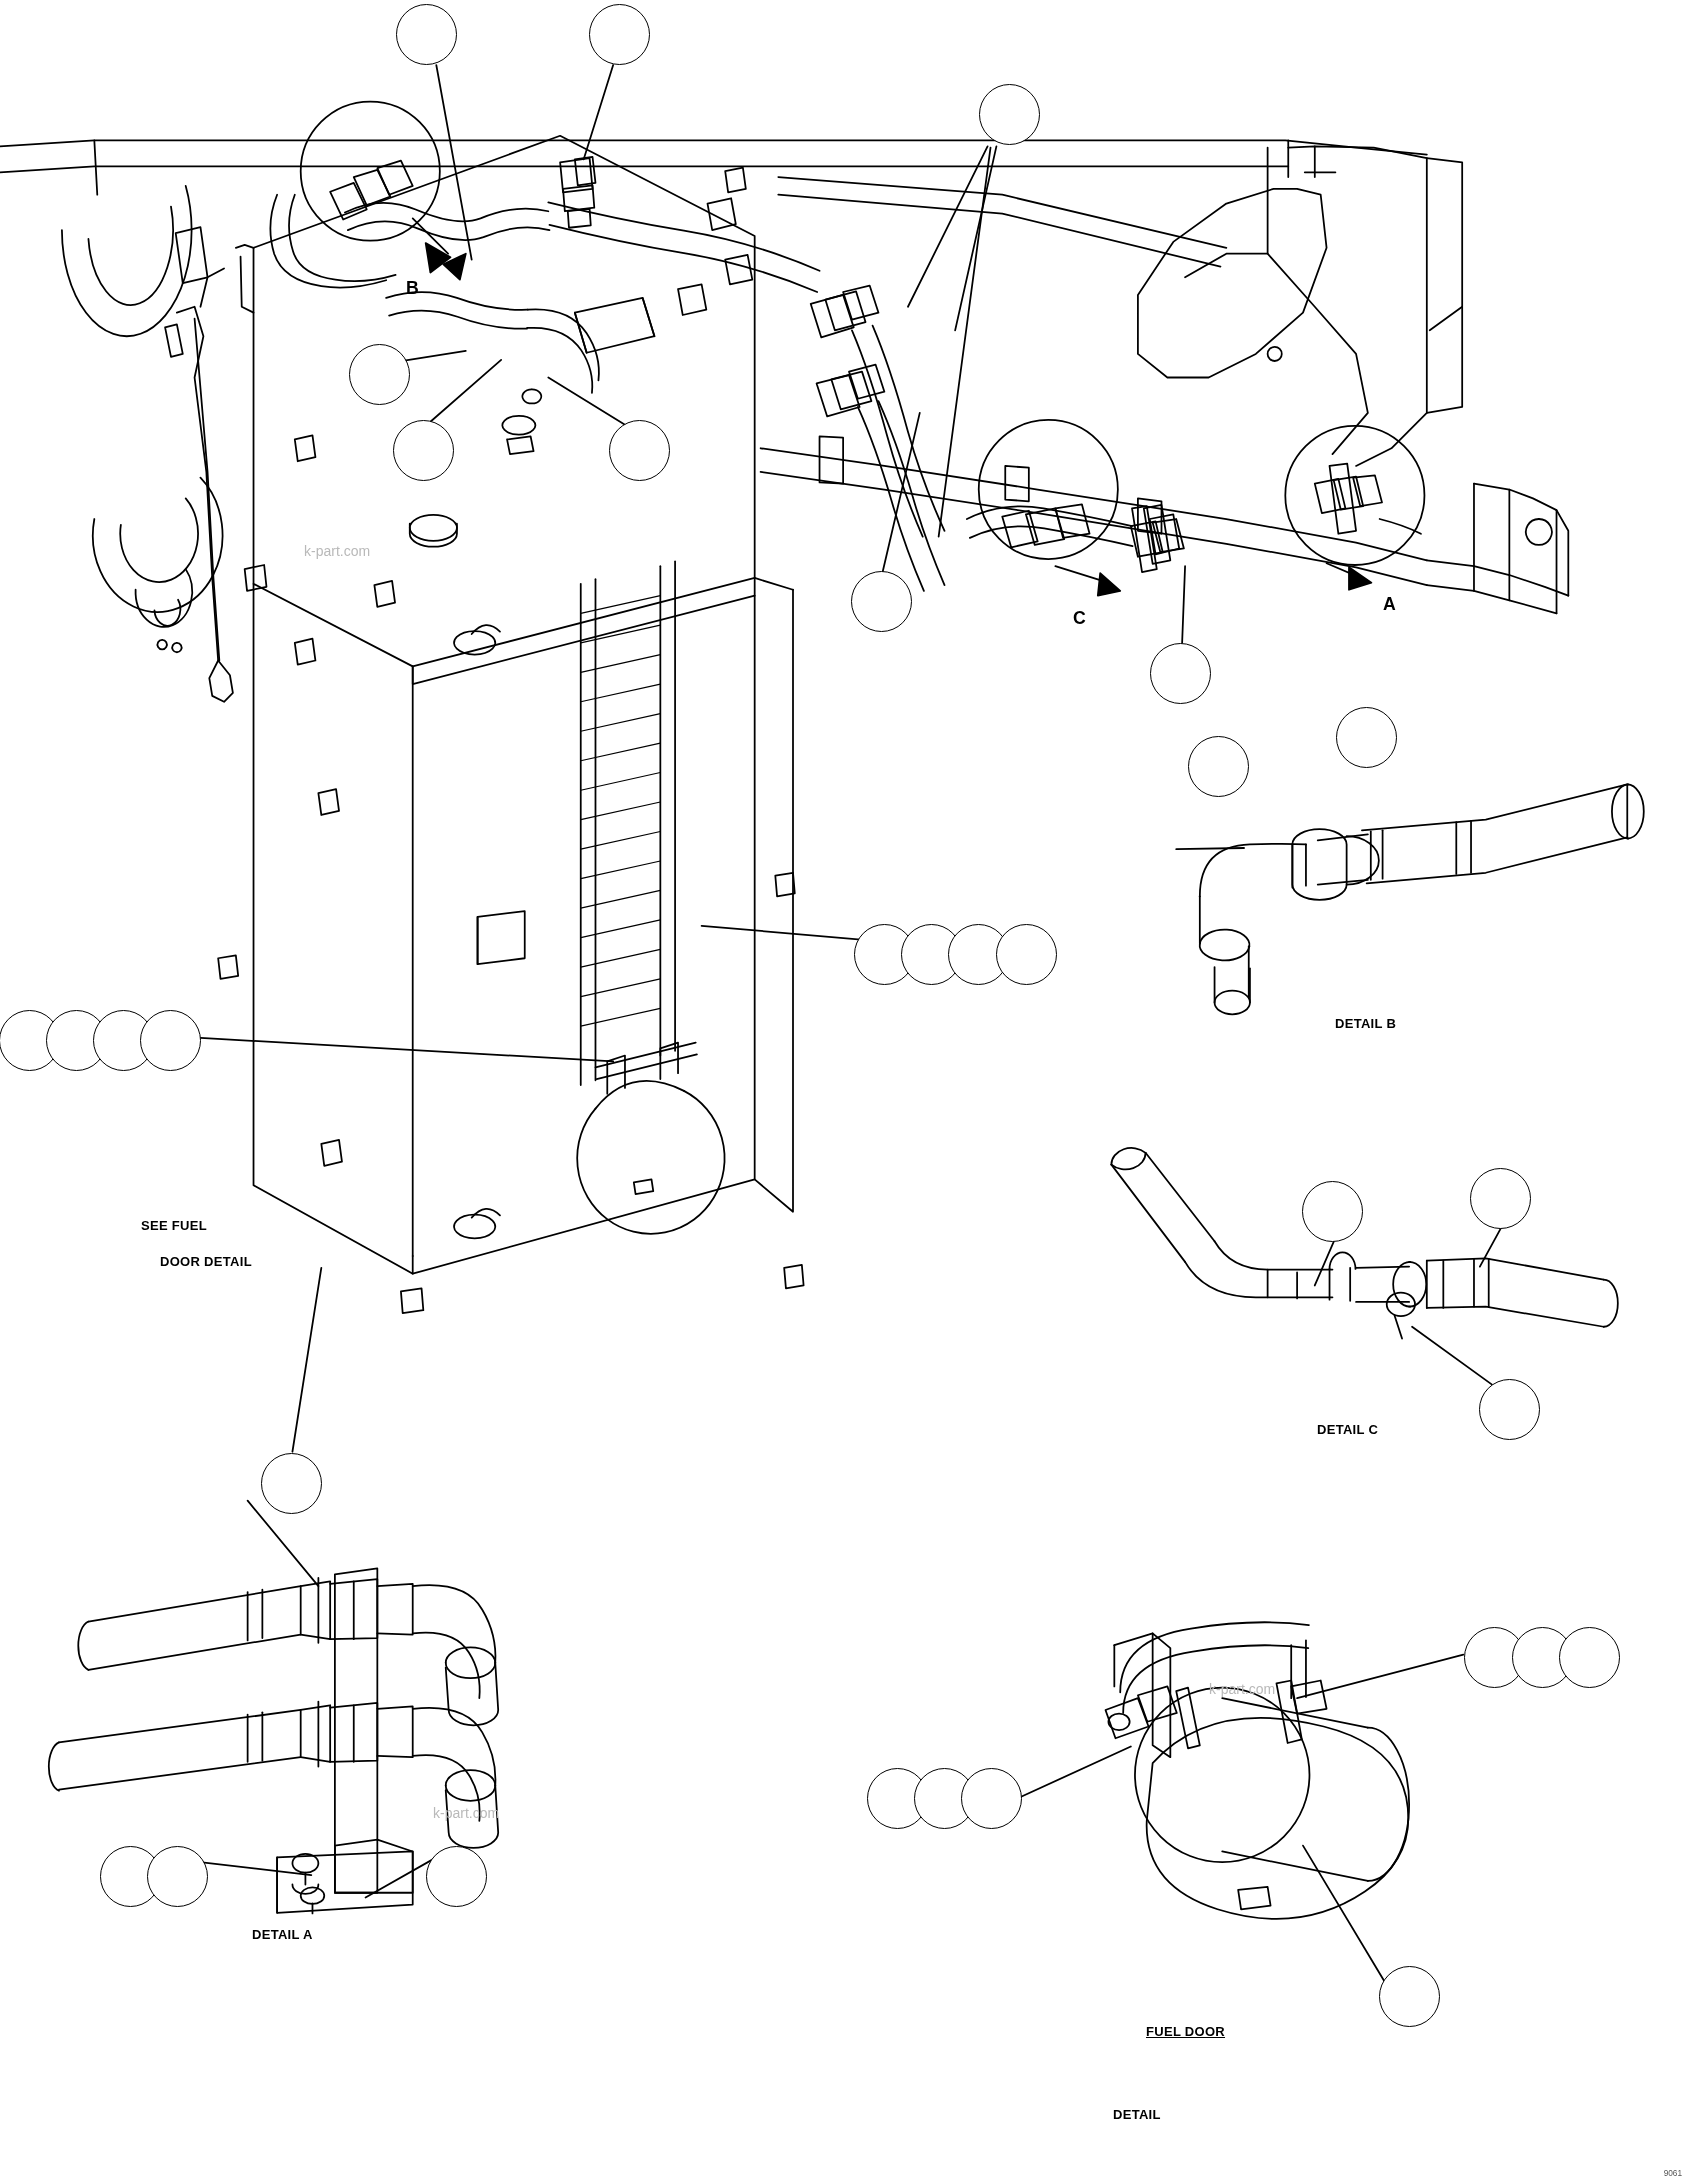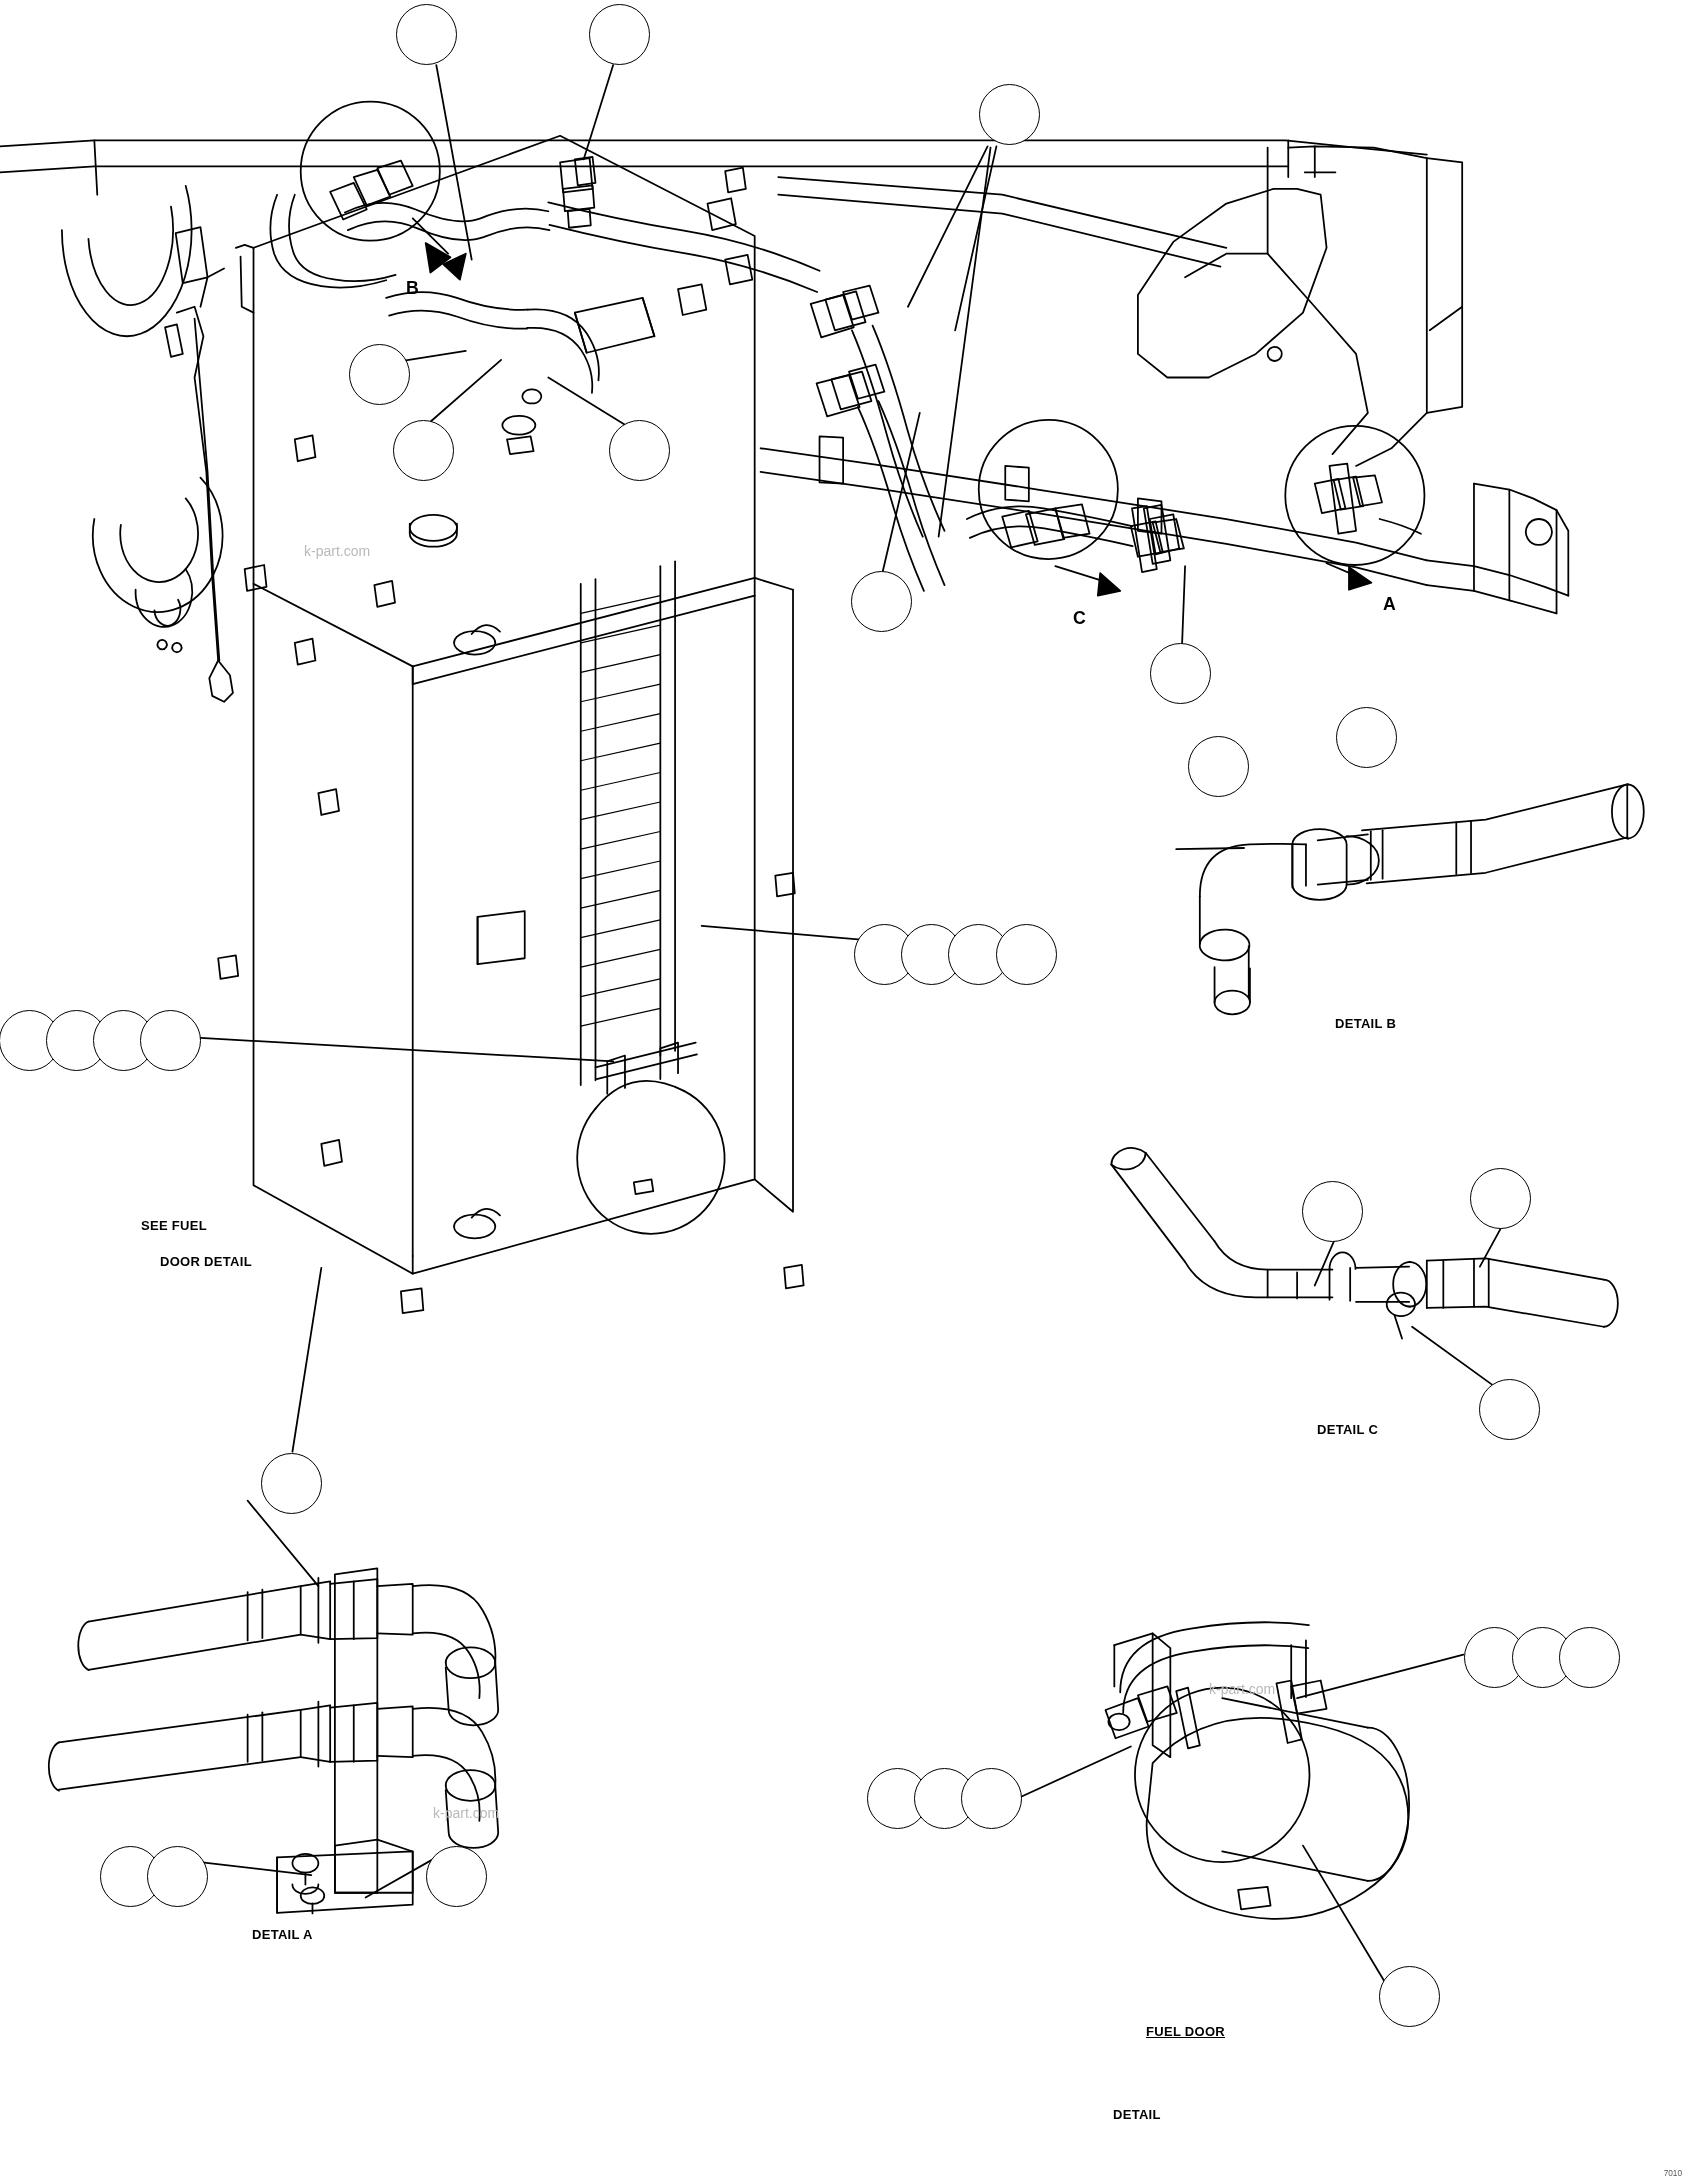--- a/index.html
+++ b/index.html
@@ -458,16 +458,16 @@
       <div class="lbl lbl-arrow" style="left: 406px; top: 278px;">B</div>
       <div class="lbl lbl-arrow" style="left: 1073px; top: 608px;">C</div>
     </div>
 
   <div id="watermark-layer">
       <div class="wm" style="left: 304px; top: 543px;">k-part.com</div>
       <div class="wm" style="left: 433px; top: 1805px;">k-part.com</div>
       <div class="wm" style="left: 1209px; top: 1681px;">k-part.com</div>
     </div>
 
-  <div class="corner-code" style="right:5.9px; bottom:4.7px;">7010</div>
+  <div class="corner-code" style="right:5.9px; bottom:4.7px;">9061</div>
 
 </div>
 
 
 </body></html>

